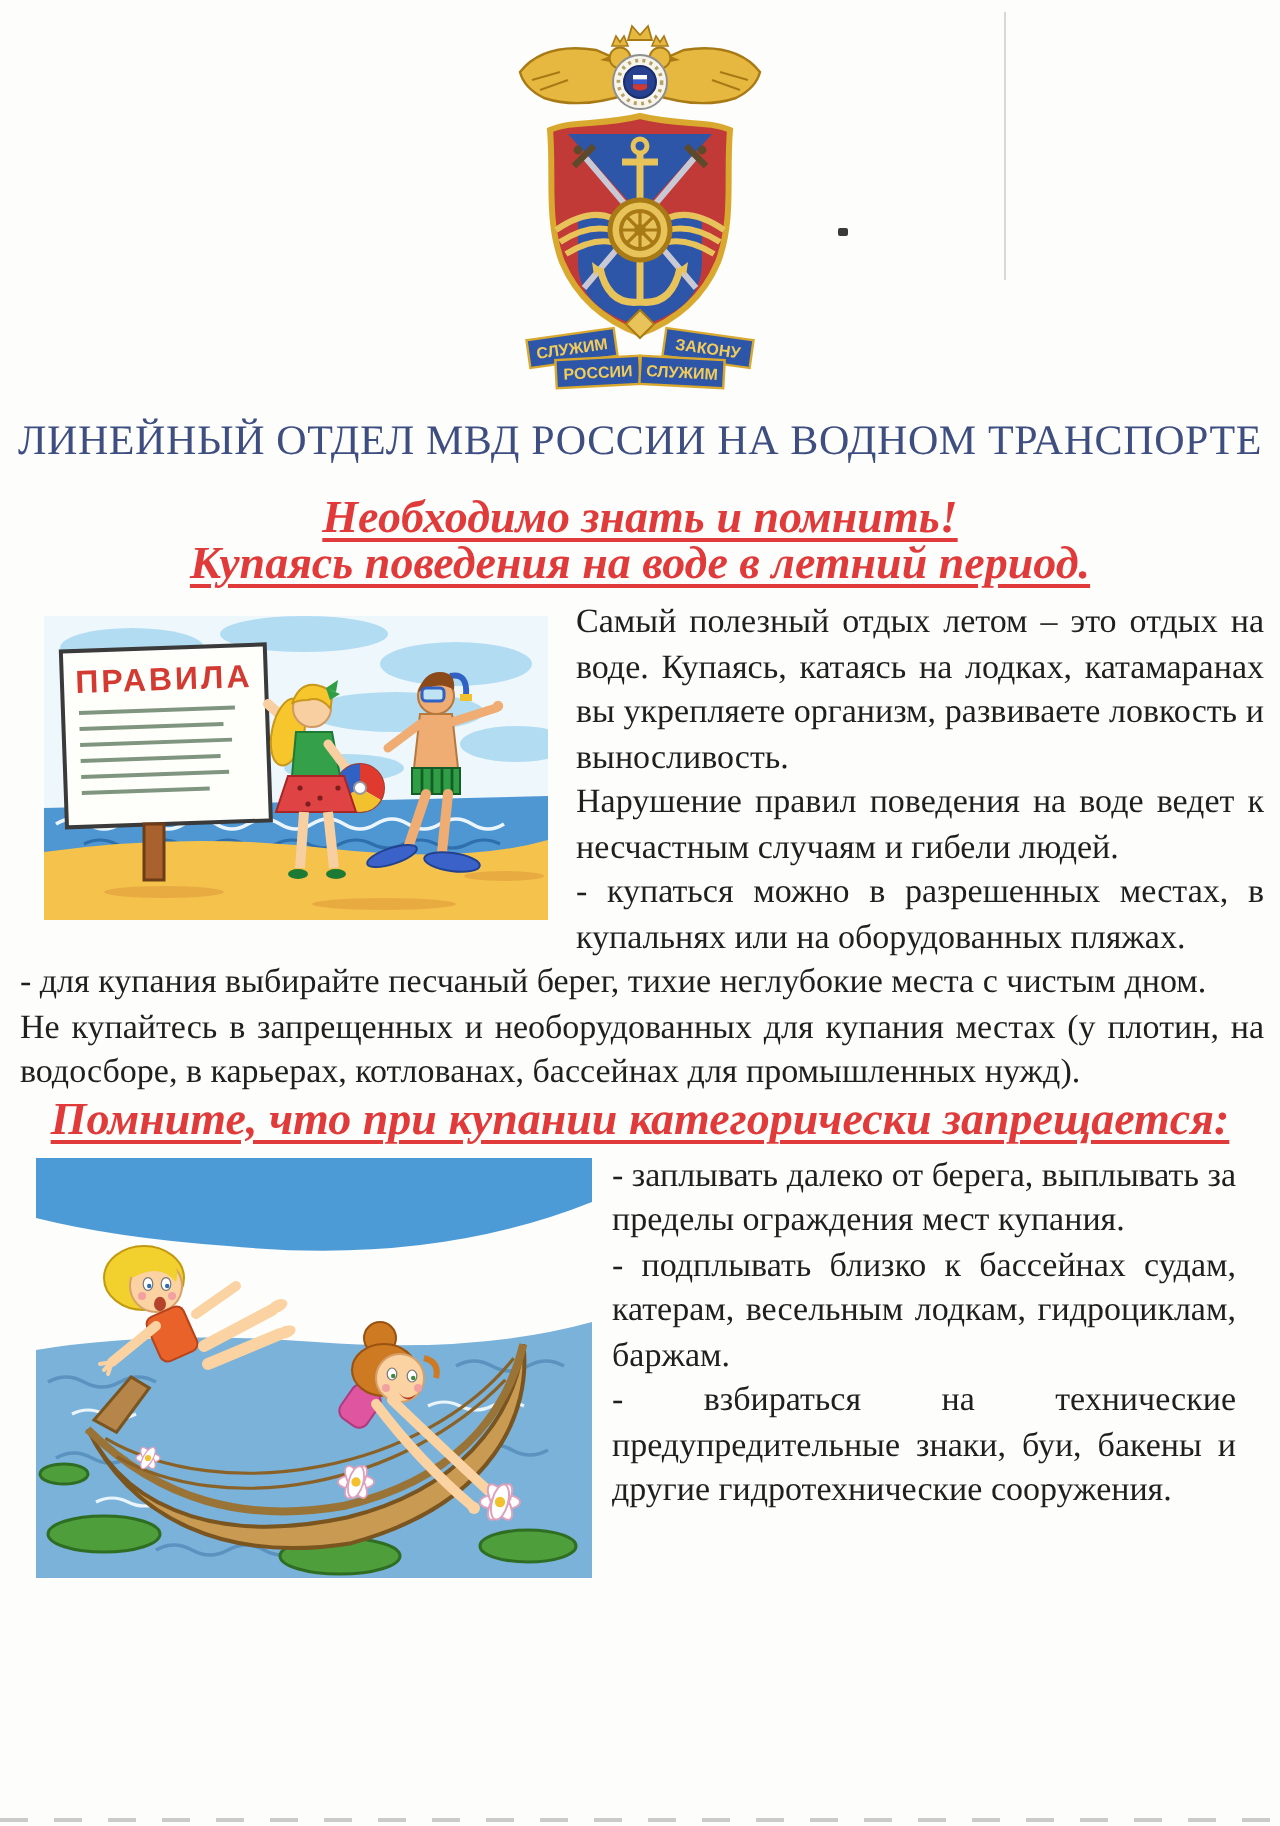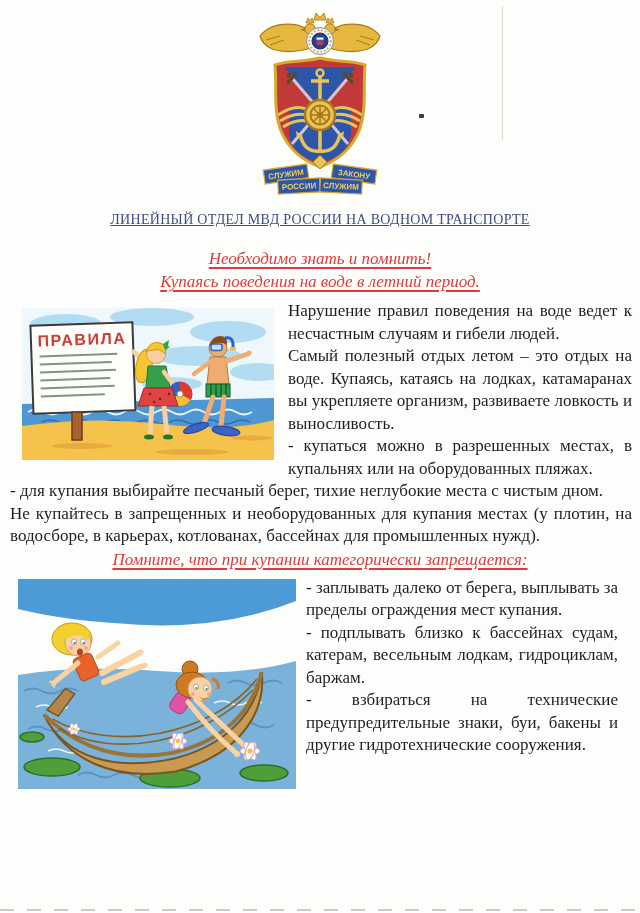--- a/index.html
+++ b/index.html
@@ -8,30 +8,29 @@
     width:640px;height:913px;
     background:var(--page_bg,#fdfdfb);
     overflow:hidden;
     font-family:"Liberation Serif",serif;
     color:var(--body_text,#1f1f1f);
   }
   .emblem{width:136px;height:184px;margin:12px auto 0;}
   .title{
     margin-top:10px;
     text-align:center;
-    font-size:14px;
+    font-size:21px;
     line-height:28px;
     letter-spacing:.3px;
     color:var(--title_navy,#3e4e80);
-    text-decoration:underline;
   }
   .red-head{
     text-align:center;
-    font-weight:normal;font-style:italic;
-    font-size:17px;line-height:23px;
+    font-weight:bold;font-style:italic;
+    font-size:23px;line-height:23px;
     color:var(--heading_red,#e03a3a);
     text-decoration:underline;
     text-decoration-thickness:2px;
     text-underline-offset:3px;
   }
   .red-head.first{margin-top:13px;}
   .red-head.h3{clear:both;margin-top:0;}
   .body-block{font-size:17px;line-height:22.5px;text-align:justify;hyphens:none;}
   .body-block p{margin:0;padding:0;}
   .s1{margin:7px 8px 0 10px;}
@@ -216,22 +215,22 @@
           <path d="M8,25 L30,18 M-8,26 L-24,38" stroke="#efad74" stroke-width="4.5" stroke-linecap="round" fill="none"></path>
           <circle cx="31" cy="17" r="2.6" fill="#efad74"></circle>
           <rect x="-12" y="48" width="24" height="13" fill="#2f9e44" stroke="#145c28"></rect>
           <path d="M-7,48 v13 M-2,48 v13 M3,48 v13 M8,48 v13" stroke="#145c28" stroke-width="1.4"></path>
           <path d="M-5,61 L-14,88 M6,61 L3,90" stroke="#efad74" stroke-width="5" stroke-linecap="round" fill="none"></path>
           <ellipse cx="-22" cy="92" rx="13" ry="4" fill="#3a62c8" stroke="#22418f" transform="rotate(-18 -22 92)"></ellipse>
           <ellipse cx="8" cy="95" rx="14" ry="4.5" fill="#3a62c8" stroke="#22418f" transform="rotate(8 8 95)"></ellipse>
         </g>
       </svg>
     </div>
+    <p>Самый полезный отдых летом – это отдых на воде. Купаясь, катаясь на лодках, катамаранах вы укрепляете организм, развиваете ловкость и выносливость.</p>
     <p>Нарушение правил поведения на воде ведет к несчастным случаям и гибели людей.</p>
-    <p>Самый полезный отдых летом – это отдых на воде. Купаясь, катаясь на лодках, катамаранах вы укрепляете организм, развиваете ловкость и выносливость.</p>
     <p>- купаться можно в разрешенных местах, в купальнях или на оборудованных пляжах.</p>
     <p>- для купания выбирайте песчаный берег, тихие неглубокие места с чистым дном.</p>
     <p>Не купайтесь в запрещенных и необорудованных для купания местах (у плотин, на водосборе, в карьерах, котлованах, бассейнах для промышленных нужд).</p>
   </div>
 
   <div class="red-head h3">Помните, что при купании категорически запрещается:</div>
 
   <div class="body-block s2">
     <div class="illus illus2">
       <svg viewBox="0 0 278 210" xmlns="http://www.w3.org/2000/svg">

